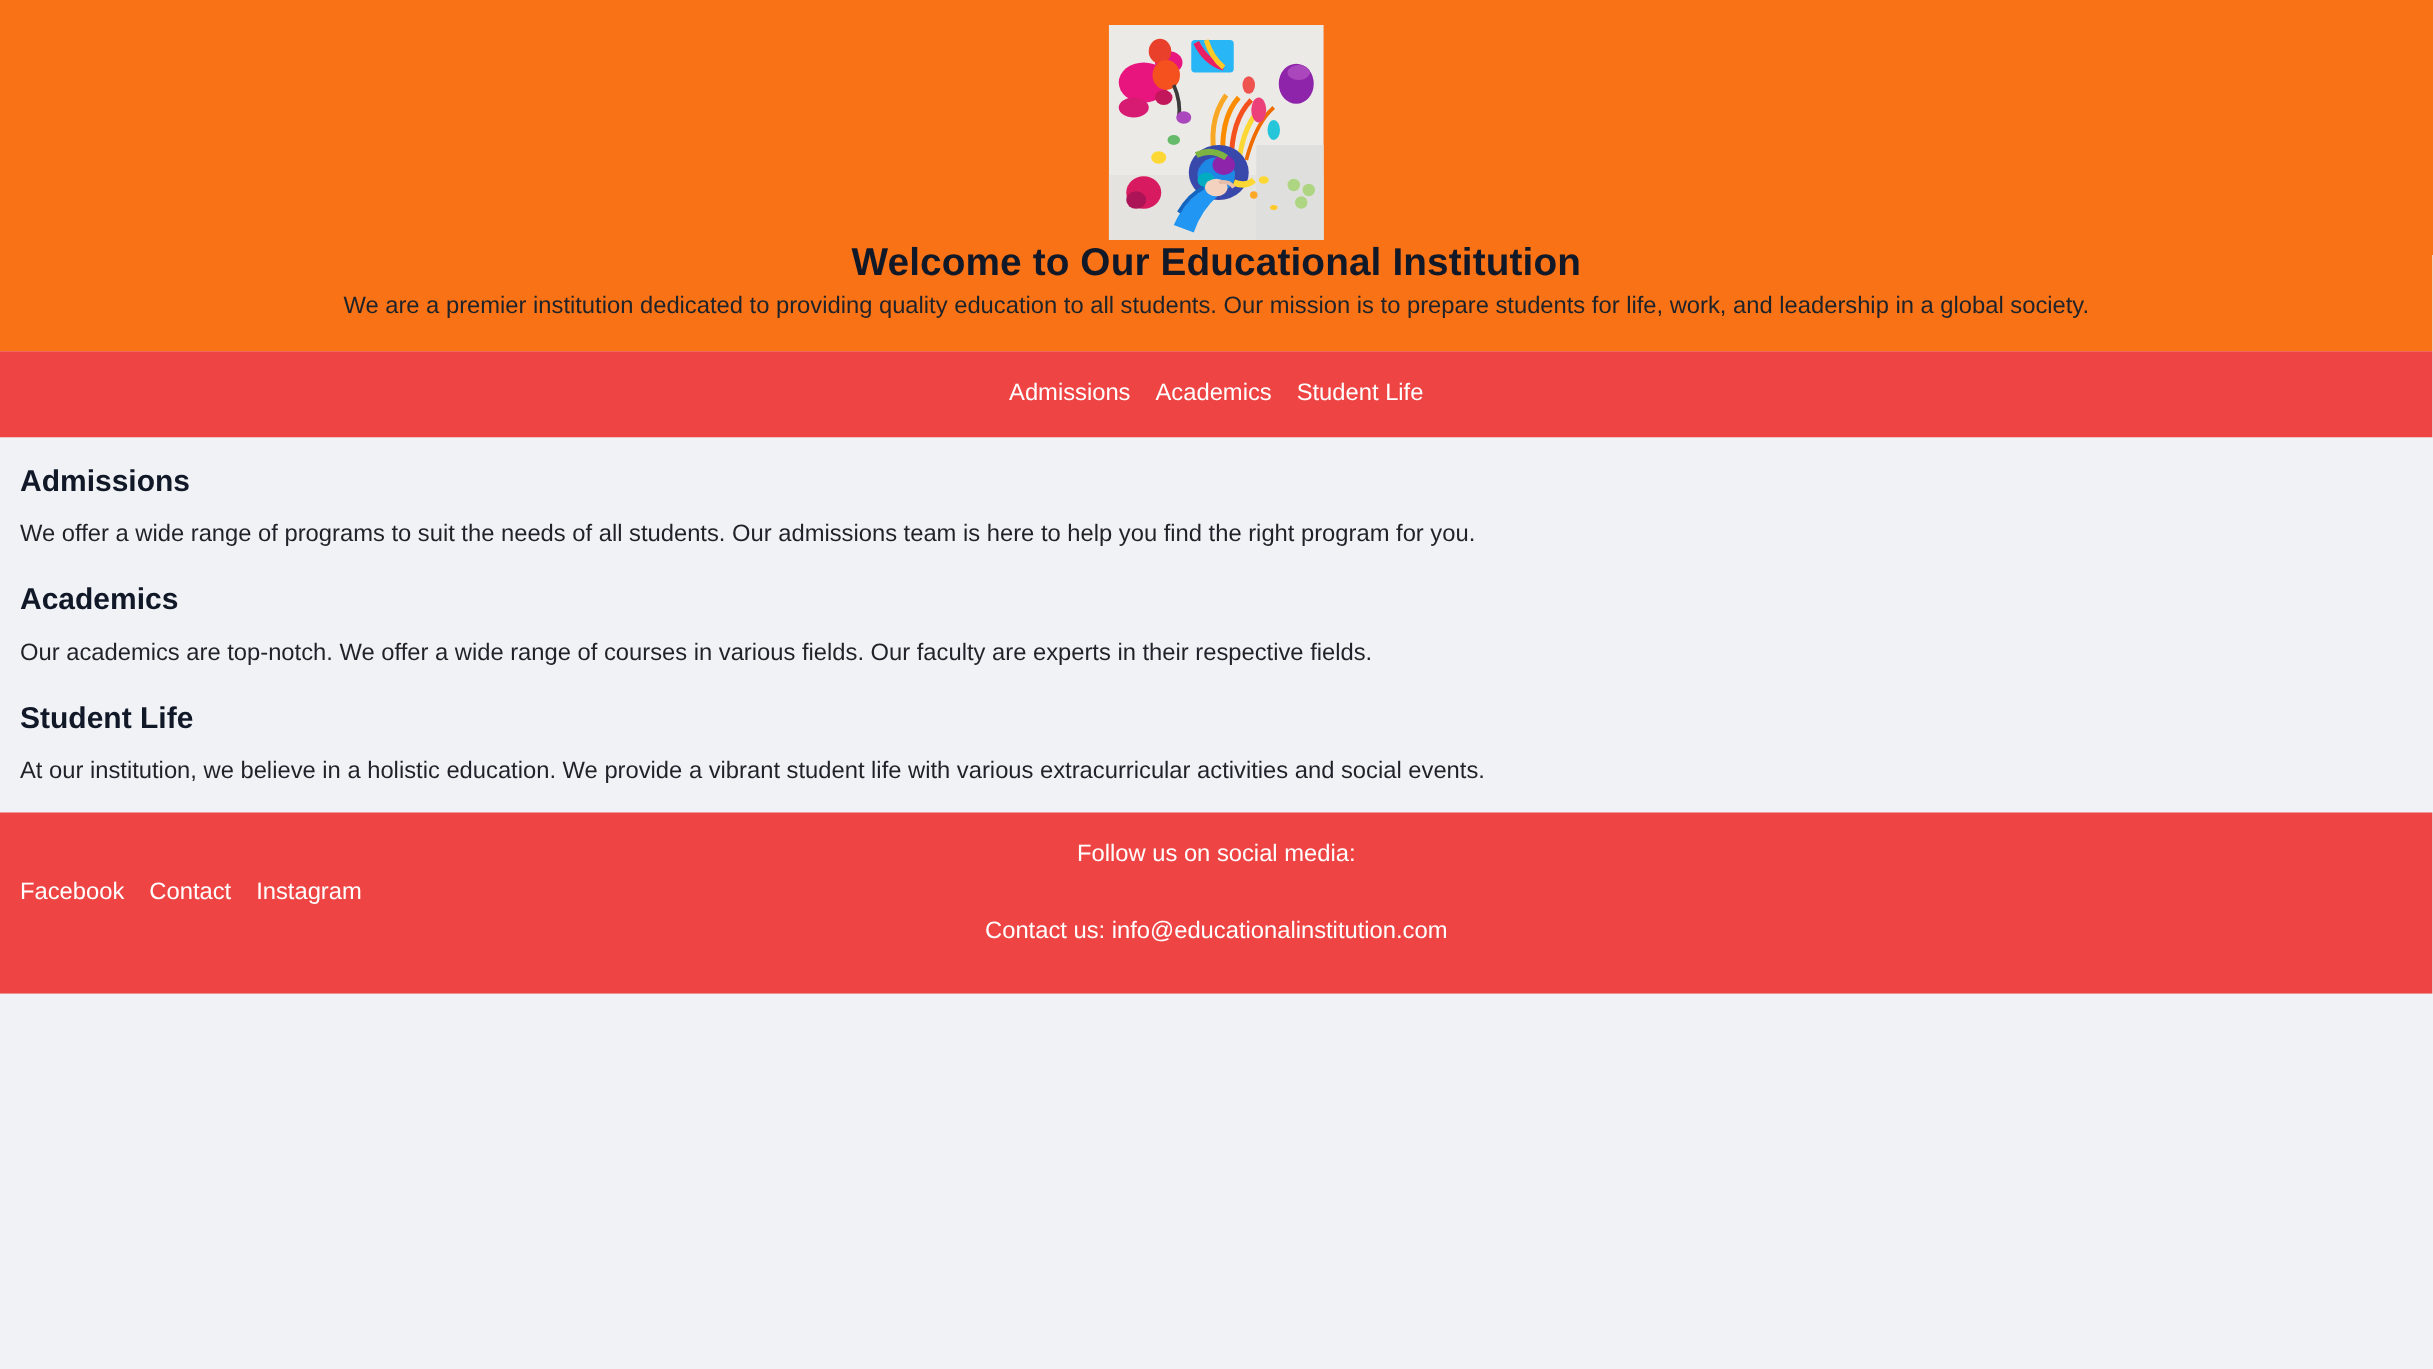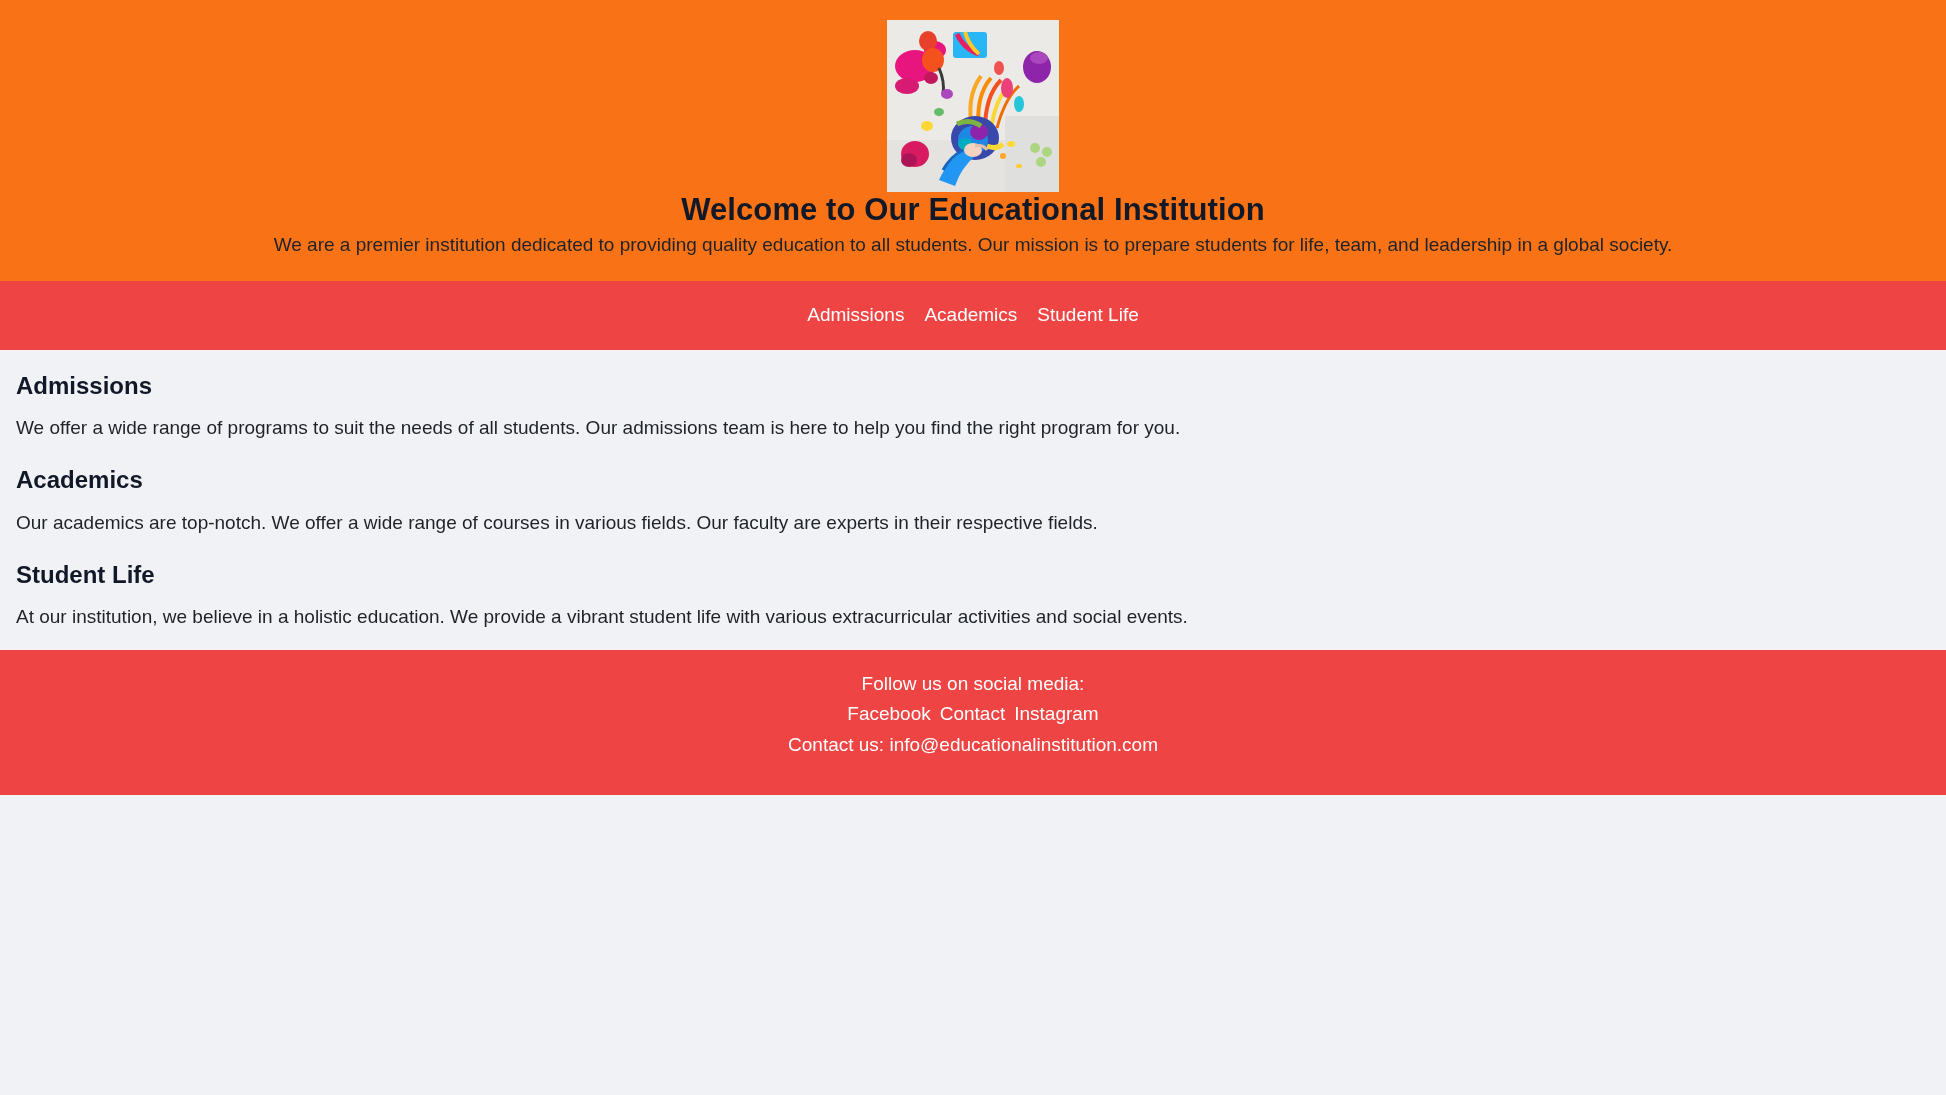--- a/index.html
+++ b/index.html
@@ -119,23 +119,22 @@
 
   .footer-heading {
     font-size: 19px;
     line-height: 1.5;
     color: #ffffff;
   }
 
   .social-list {
     list-style: none;
     display: flex;
-    justify-content: center;
     align-items: center;
-    gap: 9px;
+    gap: 20px;
     margin: 2px 0;
   }
 
   .social-link {
     color: #ffffff;
     text-decoration: none;
     font-size: 19px;
     line-height: 1.5;
   }
 
@@ -220,21 +219,21 @@
 
           <ellipse cx="124" cy="124" rx="4" ry="3" fill="#fdd835"></ellipse>
           <ellipse cx="116" cy="136" rx="3" ry="3" fill="#ffa726"></ellipse>
           <ellipse cx="132" cy="146" rx="3" ry="2" fill="#ffca28"></ellipse>
         </g>
       </svg>
     </div>
 
     <h1 class="site-title">Welcome to Our Educational Institution</h1>
 
-    <p class="site-tagline">We are a premier institution dedicated to providing quality education to all students. Our mission is to prepare students for life, team, and leadership in a global society.</p>
+    <p class="site-tagline">We are a premier institution dedicated to providing quality education to all students. Our mission is to prepare students for life, work, and leadership in a global society.</p>
   </header>
 
   <nav class="main-nav">
     <ul class="nav-list">
       <li>
         <a href="#" class="nav-link">Admissions</a>
       </li>
       <li>
         <a href="#" class="nav-link">Academics</a>
       </li>

